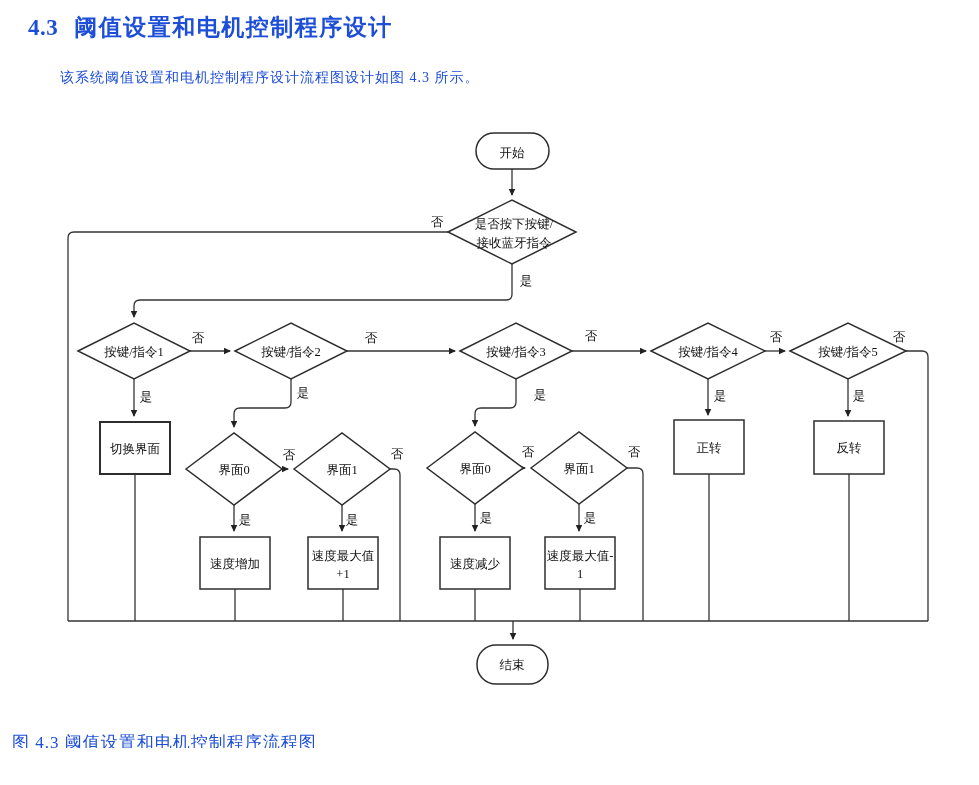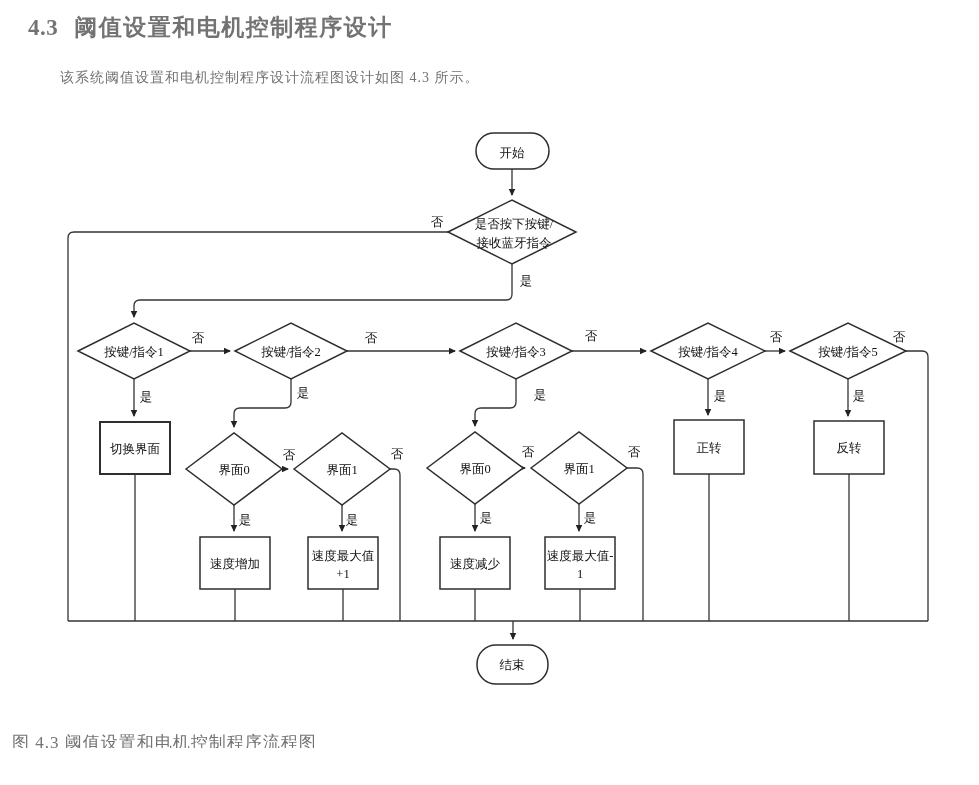--- a/index.html
+++ b/index.html
@@ -1,18 +1,18 @@
 <!DOCTYPE html>
 <html><head>
 <meta charset="utf-8">
 <style>
   html,body { margin:0; padding:0; background:#ffffff; }
   .page {
     position:relative; width:979px; height:748px; background:#ffffff;
-    overflow:hidden; font-family:"Liberation Serif","DejaVu Serif",serif; color:#737373;
+    overflow:hidden; font-family:"Liberation Serif","DejaVu Serif",serif; color:#1d4ed8;
   }
   .heading {
     position:absolute; left:28px; top:12px; font-size:23px; font-weight:bold;
     white-space:nowrap; letter-spacing:0.5px;
   }
   .heading-num { font-family:"Liberation Serif","DejaVu Serif",serif; margin-right:16px; }
   .heading-title { font-family:"DejaVu Sans","Liberation Sans",sans-serif; letter-spacing:1.5px; }
   .para {
     position:absolute; left:60px; top:69px; font-size:14px; letter-spacing:1px; white-space:nowrap;
   }

